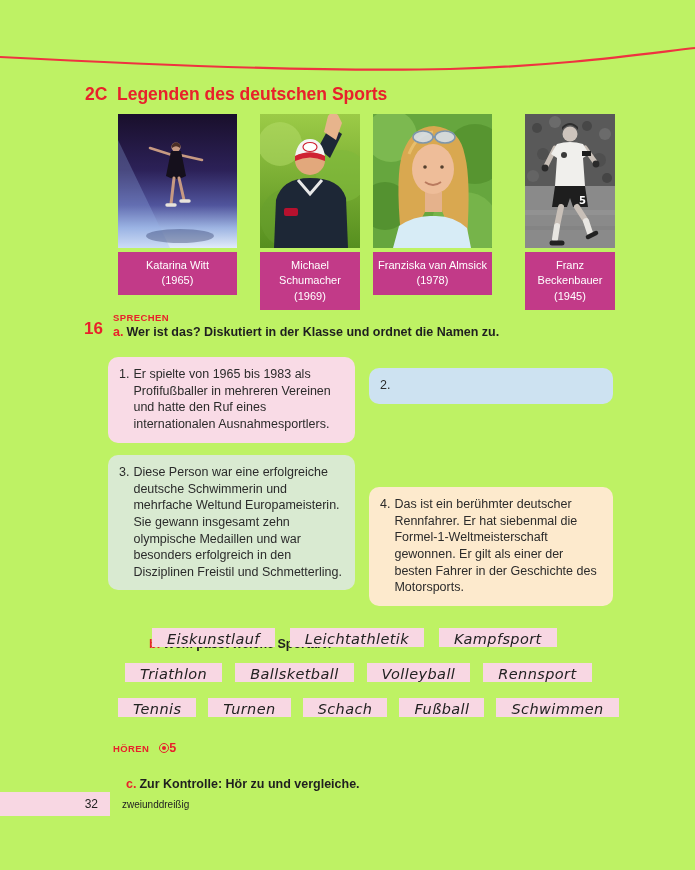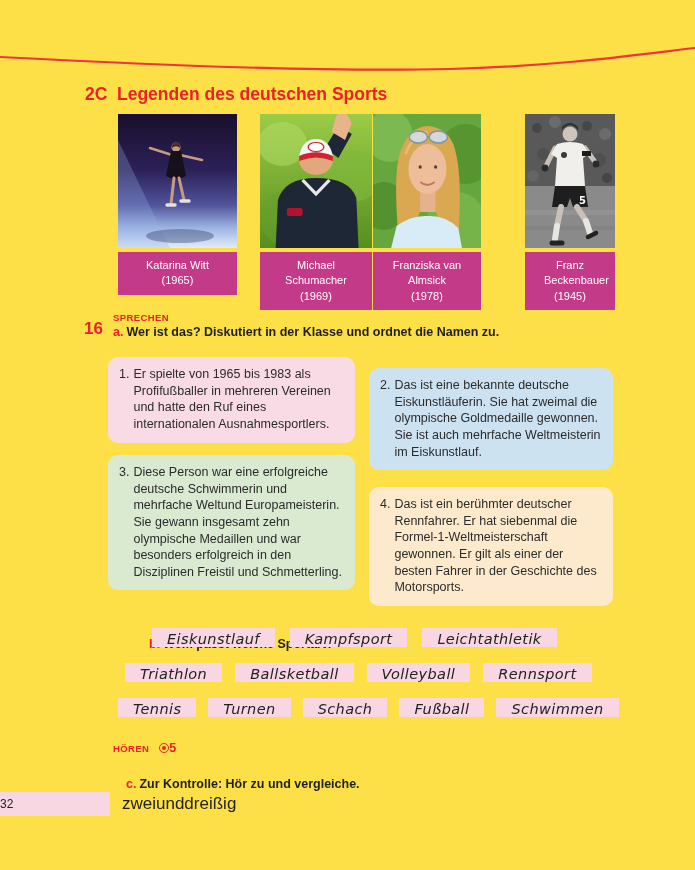--- a/index.html
+++ b/index.html
@@ -4,32 +4,32 @@
 <style>
   :root{
     --accent_red:#e8212b;
     --magenta:#c23a88;
     --pink_light:#f8d7e3;
     --text_dark:#2d2d2d;
   }
   *{margin:0;padding:0;box-sizing:border-box;}
   html,body{background:#ffffff;}
   body{font-family:"Liberation Sans","DejaVu Sans",sans-serif;color:var(--text_dark);}
-  .page{position:relative;width:695px;height:870px;background:#fde047;overflow:hidden;margin:0 auto;}
+  .page{position:relative;width:695px;height:870px;background:#bef264;overflow:hidden;margin:0 auto;}
 
   .top-curve{position:absolute;left:0;top:0;width:695px;height:80px;}
 
   .section-label{position:absolute;left:85px;top:84px;font-size:17.5px;font-weight:700;color:var(--accent_red);}
   .page-title{position:absolute;left:117px;top:84px;font-size:17.5px;font-weight:700;color:var(--accent_red);}
 
   .figure{position:absolute;top:114px;}
   .figure .photo{display:block;width:100%;height:134px;}
   .figure .photo svg{display:block;width:100%;height:100%;}
   .caption{margin-top:4px;background:var(--magenta);color:#fff;text-align:center;
-           font-size:11px;line-height:1.4;padding:6px 19px;}
+           font-size:11px;line-height:1.4;padding:6px 3px;}
   .caption span{display:block;}
 
   .skill-label{font-size:9.5px;font-weight:700;color:var(--accent_red);letter-spacing:.4px;}
   .skill-a{position:absolute;left:113px;top:312px;}
   .ex-number{position:absolute;left:84px;top:319px;font-size:17px;font-weight:700;color:var(--accent_red);}
   .task-line{font-size:12.5px;font-weight:700;color:#1f1f1f;}
   .task-letter{color:var(--accent_red);font-weight:700;margin-right:3px;}
   .task-a{position:absolute;left:113px;top:325px;}
   .task-b{position:absolute;left:113px;top:637px;margin-left:36px;}
   .task-c{position:absolute;left:126px;top:757px;margin-top:20px;}
@@ -52,24 +52,24 @@
              font-style:italic;font-size:14.5px;letter-spacing:.4px;white-space:nowrap;}
 
   .hoeren-line{position:absolute;left:113px;top:741px;display:flex;align-items:center;gap:0;}
   .track-icon{display:inline-block;width:10px;height:10px;border:1.6px solid var(--accent_red);
               border-radius:50%;position:relative;margin-left:10px;}
   .track-icon::after{content:"";position:absolute;left:50%;top:50%;width:4px;height:4px;
               transform:translate(-50%,-50%);background:var(--accent_red);border-radius:50%;}
   .track-number{font-size:12.5px;font-weight:700;color:var(--accent_red);}
 
   .footer-bar{position:absolute;left:0;top:792px;width:110px;height:24px;background:var(--pink_light);
-              display:flex;align-items:center;padding-right:12px;}
+              display:flex;align-items:center;justify-content:flex-end;padding-right:12px;}
   .footer-page-number{font-size:12px;color:#222;}
   .footer-page-word{position:absolute;left:122px;top:792px;height:24px;display:flex;align-items:center;
-              font-size:17px;color:#222;}
+              font-size:10px;color:#222;}
 </style>
 </head>
 <body>
 
 <div class="page">
 
   <svg class="top-curve" viewBox="0 0 695 80" preserveAspectRatio="none">
     <path d="M0,57 C150,65 320,72 450,69 C560,66 635,55 695,48" fill="none" stroke="#ef3340" stroke-width="2.2"></path>
   </svg>
 
@@ -103,21 +103,21 @@
           <path d="M15,59 L23,59" stroke="#e8e4dc" stroke-width="3.4" stroke-linecap="round"></path>
         </g>
       </svg>
     </div>
     <figcaption class="caption">
       <span>Katarina Witt</span>
       <span>(1965)</span>
     </figcaption>
   </figure>
 
-  <figure class="figure" style="left:260px;width:112px;">
+  <figure class="figure" style="left:260px;width:100px;">
     <div class="photo">
       <svg viewBox="0 0 100 134" preserveAspectRatio="none">
         <defs>
           <linearGradient id="sbg" x1="0" y1="0" x2="0" y2="1">
             <stop offset="0" stop-color="#9ccb47"></stop>
               <stop offset="1" stop-color="#568f1f"></stop>
           </linearGradient>
         </defs>
         <rect width="100" height="134" fill="url(#sbg)"></rect>
         <circle cx="20" cy="30" r="22" fill="#b5dd6a" opacity="0.5"></circle>
@@ -133,21 +133,21 @@
         <path d="M38,66 L50,80 L62,66" stroke="#e8e8e8" stroke-width="3" fill="none"></path>
         <rect x="24" y="94" width="14" height="8" rx="2" fill="#c8102e" opacity="0.9"></rect>
       </svg>
     </div>
     <figcaption class="caption">
       <span>Michael Schumacher</span>
       <span>(1969)</span>
     </figcaption>
   </figure>
 
-  <figure class="figure" style="left:373px;width:108px;">
+  <figure class="figure" style="left:373px;width:119px;">
     <div class="photo">
       <svg viewBox="0 0 119 134" preserveAspectRatio="none">
         <rect width="119" height="134" fill="#66a63e"></rect>
         <circle cx="18" cy="22" r="26" fill="#8ec95e" opacity="0.55"></circle>
         <circle cx="102" cy="40" r="30" fill="#4c8a28" opacity="0.6"></circle>
         <circle cx="92" cy="112" r="34" fill="#86c155" opacity="0.5"></circle>
         <circle cx="12" cy="92" r="24" fill="#3e7a1f" opacity="0.45"></circle>
         <path d="M28,122 Q22,60 30,38 Q40,12 61,12 Q87,14 92,42 Q98,66 94,124 L78,112 Q70,104 68,92 L54,92 Q50,106 40,114 Z" fill="#d9a850"></path>
         <path d="M36,40 Q44,20 60,18" stroke="#eec777" stroke-width="3" fill="none" opacity="0.7"></path>
         <rect x="52" y="78" width="17" height="20" fill="#e5b28c"></rect>
@@ -213,40 +213,39 @@
     <span class="task-letter">a.</span><span>Wer ist das? Diskutiert in der Klasse und ordnet die Namen zu.</span>
   </div>
 
   <div class="clues">
     <div class="clue clue-1" style="background: rgb(249, 219, 230);">
       <span class="clue-num">1.</span>
       <span>Er spielte von 1965 bis 1983 als Profifußballer in mehreren Vereinen und hatte den Ruf eines internationalen Ausnahmesportlers.</span>
     </div>
     <div class="clue clue-2" style="background: rgb(205, 226, 241);">
       <span class="clue-num">2.</span>
-      <span>Das ist eine bekannte deutsche Eiskunstläuferin. Sie hat zweimal die olympische Goldmedaille gewonnen. Sie ist auch mehrfache Weltmeisterin im Eiskunstlauf.</span>
     </div>
     <div class="clue clue-3" style="background: rgb(217, 234, 209);">
       <span class="clue-num">3.</span>
       <span>Diese Person war eine erfolgreiche deutsche Schwimmerin und mehrfache Weltund Europameisterin. Sie gewann insgesamt zehn olympische Medaillen und war besonders erfolgreich in den Disziplinen Freistil und Schmetterling.</span>
     </div>
     <div class="clue clue-4" style="background: rgb(253, 234, 205);">
       <span class="clue-num">4.</span>
       <span>Das ist ein berühmter deutscher Rennfahrer. Er hat siebenmal die Formel-1-Weltmeisterschaft gewonnen. Er gilt als einer der besten Fahrer in der Geschichte des Motorsports.</span>
     </div>
   </div>
 
   <div class="task-line task-b">
     <span class="task-letter">b.</span><span>Wem passt welche Sportart?</span>
   </div>
 
   <div class="sports-row sports-row-1">
     <span class="sport-tag">Eiskunstlauf</span>
+    <span class="sport-tag">Leichtathletik</span>
     <span class="sport-tag">Kampfsport</span>
-    <span class="sport-tag">Leichtathletik</span>
   </div>
   <div class="sports-row sports-row-2">
     <span class="sport-tag">Triathlon</span>
     <span class="sport-tag">Ballsketball</span>
     <span class="sport-tag">Volleyball</span>
     <span class="sport-tag">Rennsport</span>
   </div>
   <div class="sports-row sports-row-3">
     <span class="sport-tag">Tennis</span>
     <span class="sport-tag">Turnen</span>

